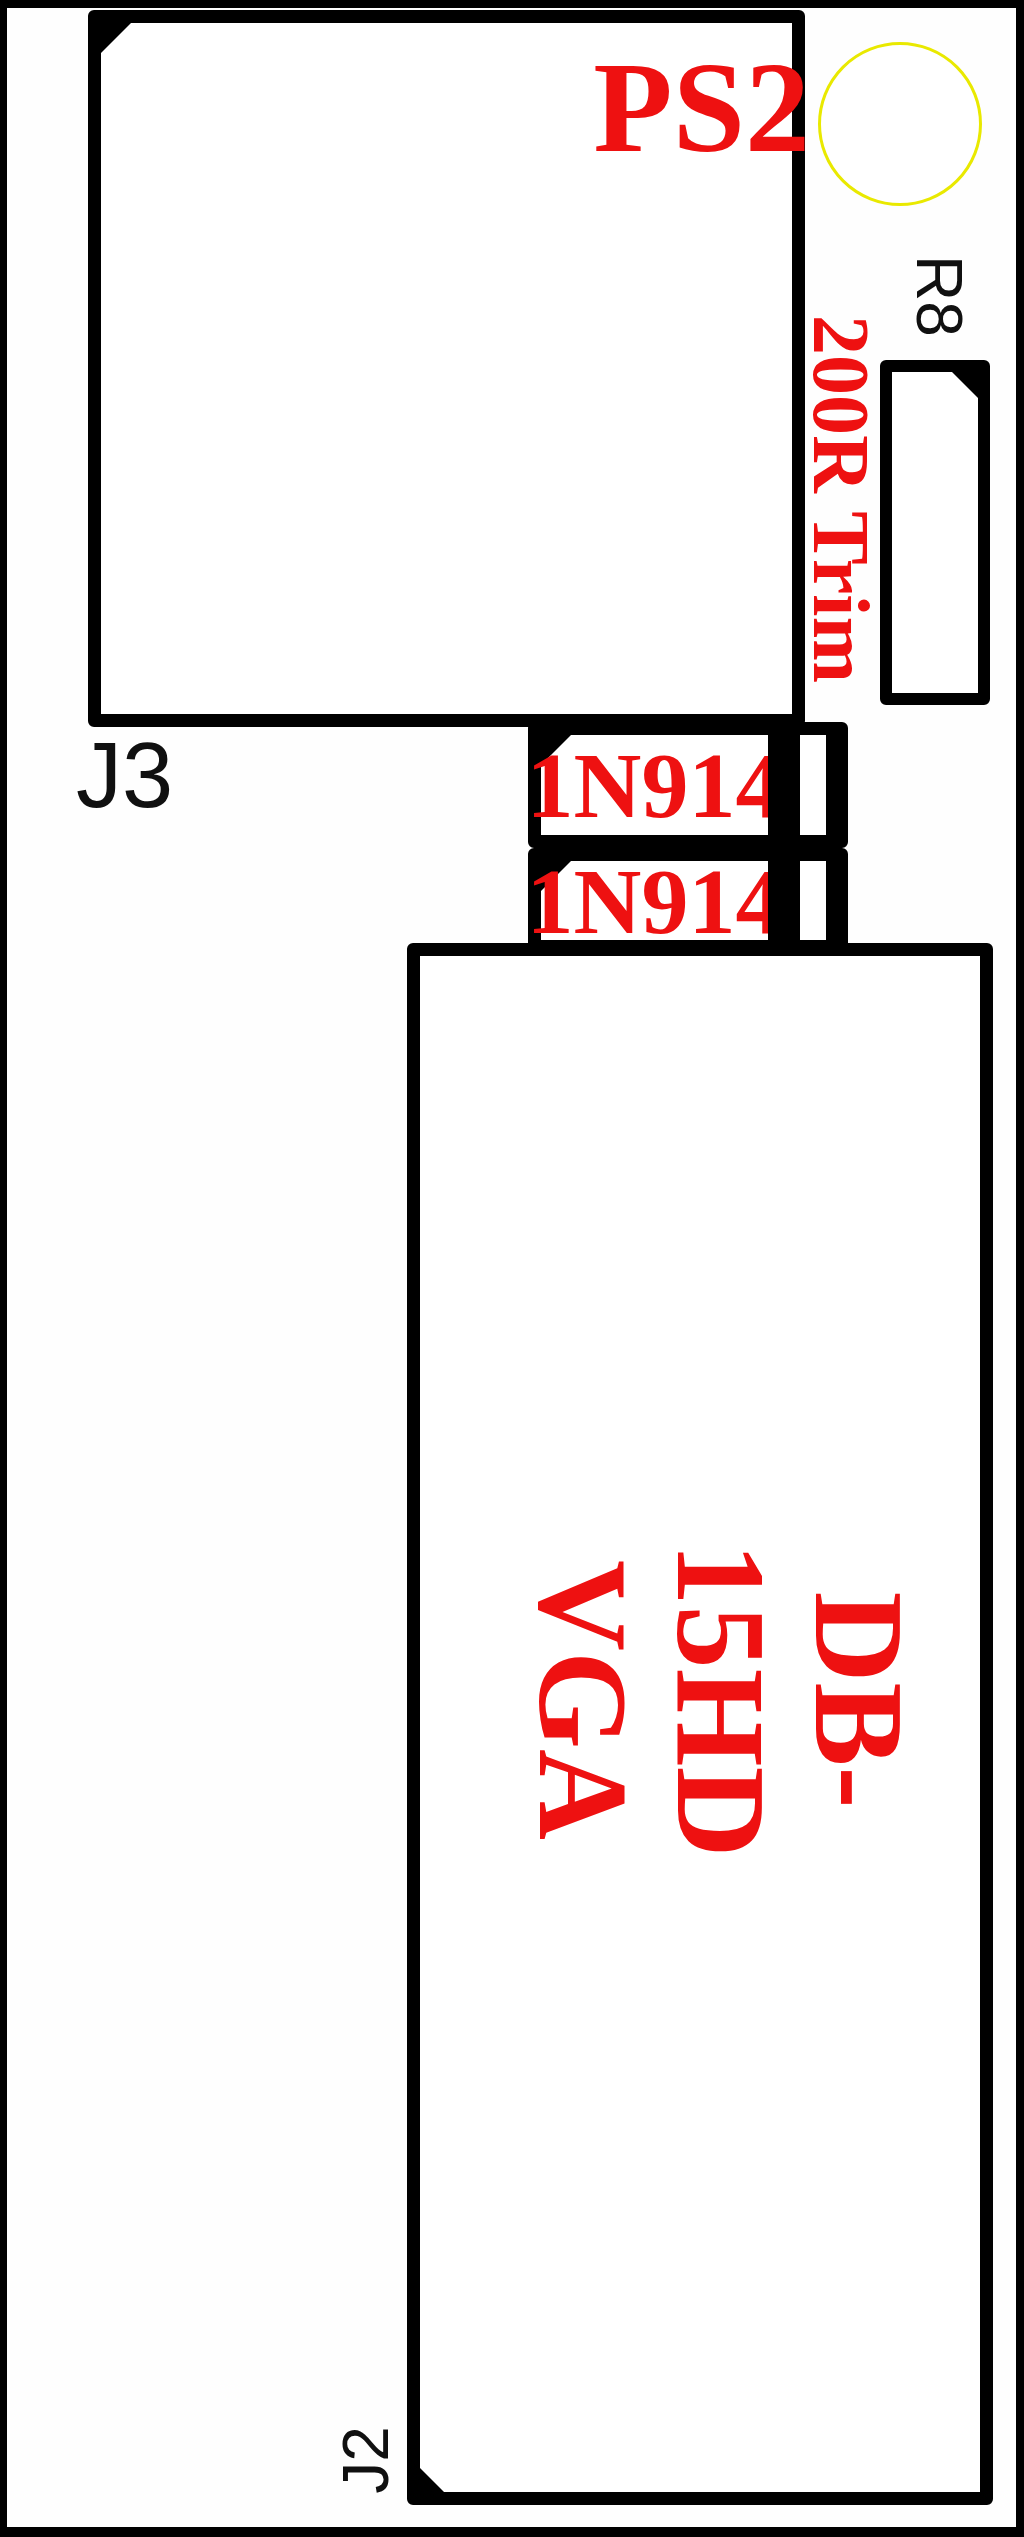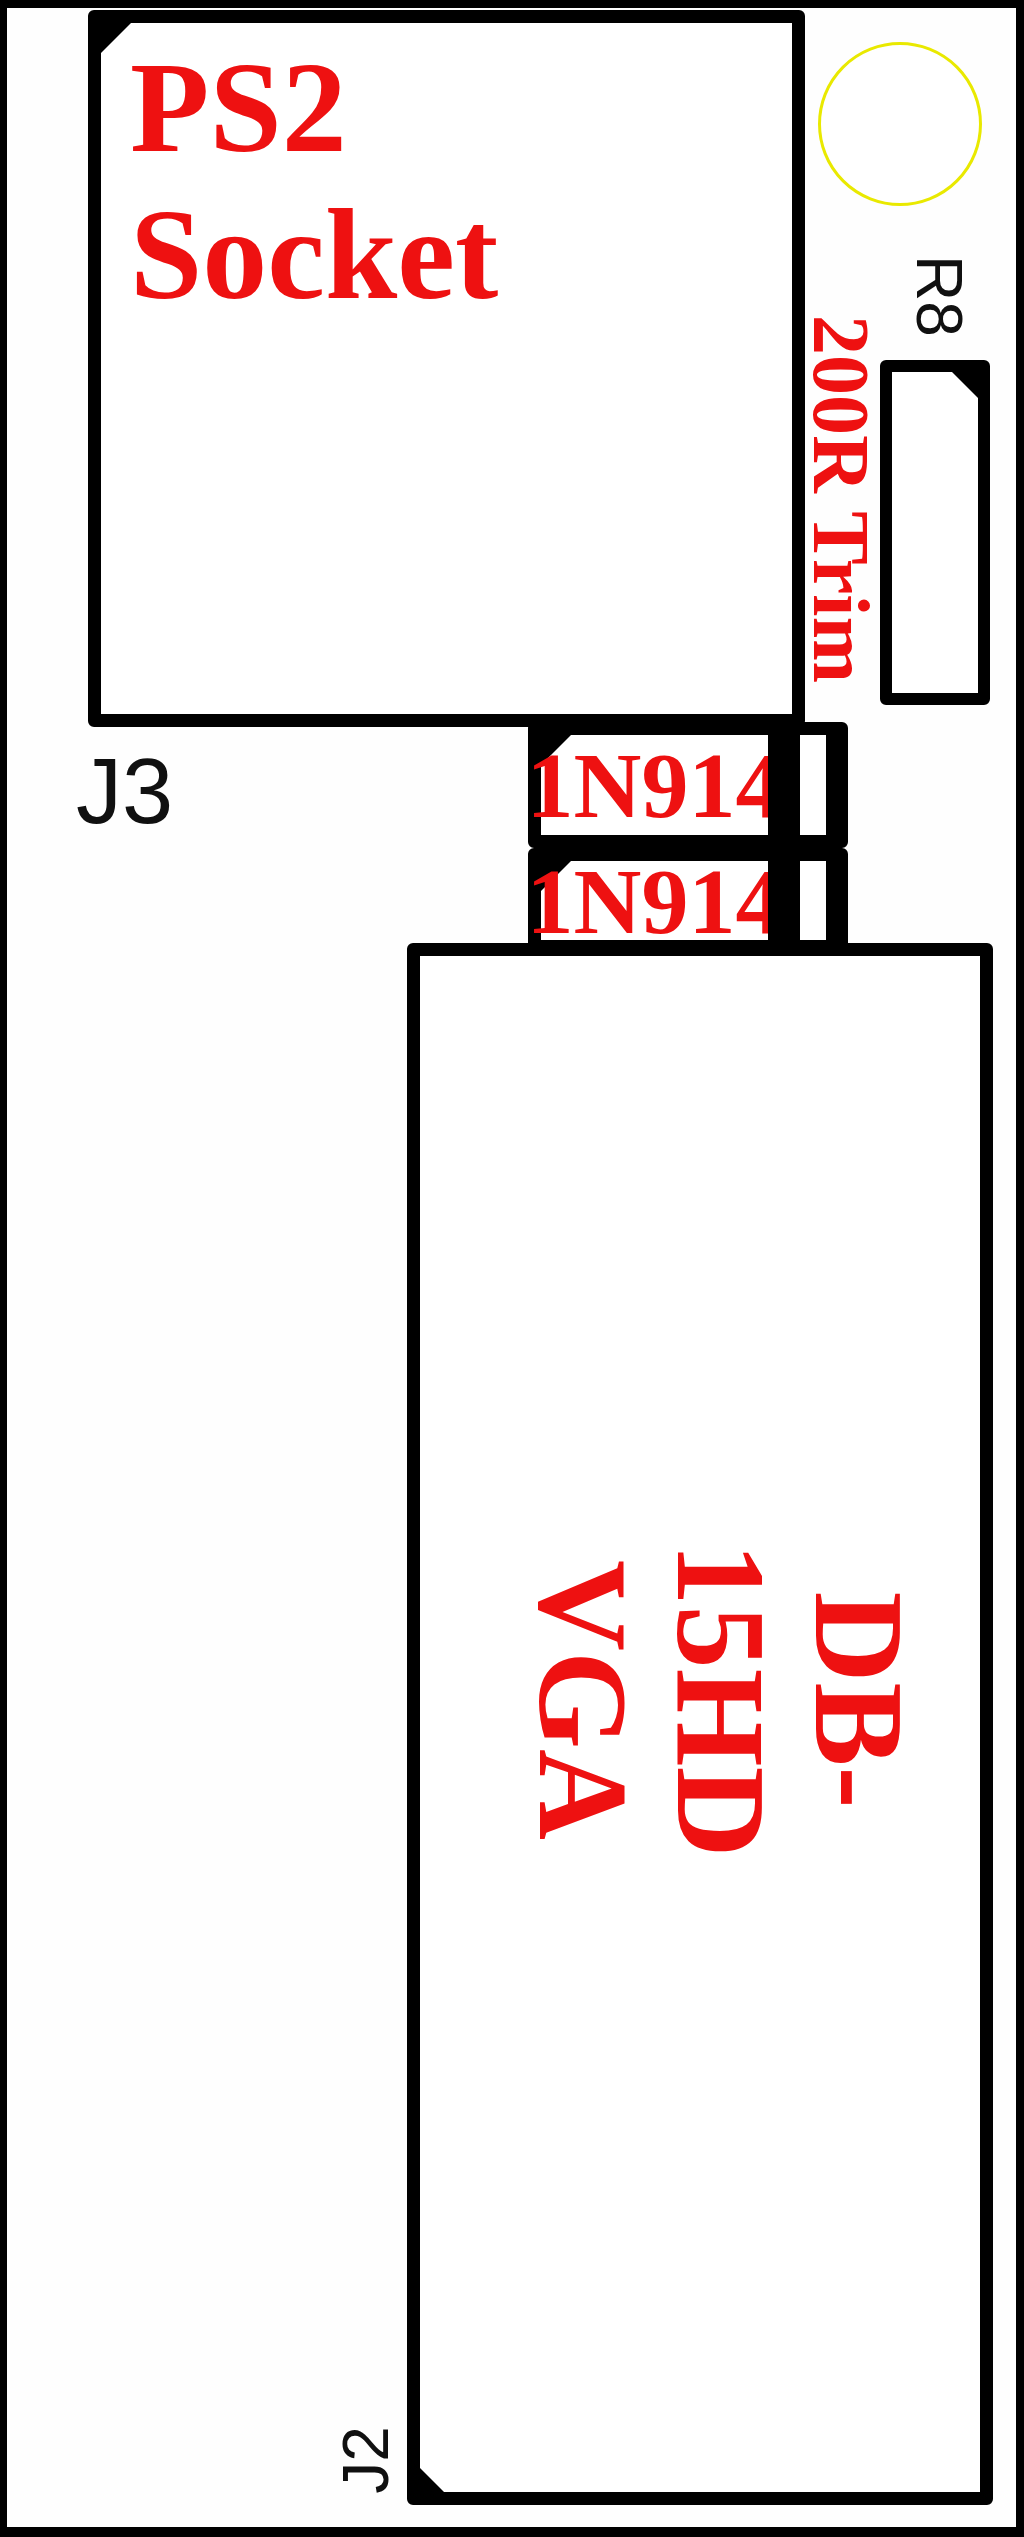--- a/index.html
+++ b/index.html
@@ -24,25 +24,25 @@
 
   
   .chamfer{position:absolute;width:0;height:0;line-height:0}
   .ch-tl{left:-2px;top:-2px;border-top:34px solid #000;border-right:34px solid transparent}
   .ch-tr{right:-2px;top:-2px;border-top:30px solid #000;border-left:30px solid transparent}
   .ch-bl{left:-2px;bottom:-2px;border-bottom:28px solid #000;border-right:28px solid transparent}
 
   
   .red{color:#ee1111;font-family:"Liberation Serif",serif;font-weight:700}
   .blk{color:#101010}
-  .ps2-label{position:absolute;left:130px;top:34px;width:680px;text-align:left;
+  .ps2-label{position:absolute;left:130px;top:34px;width:680px;text-align:right;
              font-size:130px;line-height:147px}
   .ps2-label span{display:block}
   .ref-label{position:absolute;font-size:92px;line-height:92px}
-  .j3{left:76px;top:745px}
+  .j3{left:76px;top:729px}
   .d2{left:327px;top:745px}
   .d1{left:327px;top:857px}
 
   
   .diode-part{position:absolute;left:0;top:0;width:227px;height:100%;
               display:flex;align-items:center;justify-content:center;font-size:94px}
   .band{position:absolute;left:227px;top:0;width:32px;height:100%;background:#000}
 
   
   .rot{position:absolute;display:flex;align-items:center;justify-content:center}
@@ -65,21 +65,20 @@
   <div class="frame f-top"></div>
   <div class="frame f-bottom"></div>
   <div class="frame f-left"></div>
   <div class="frame f-right"></div>
 
   <div class="box ps2-box">
     <div class="chamfer ch-tl"></div>
   </div>
   <div class="ps2-label red">
     <span>PS2</span>
-    <span>Socket</span>
   </div>
 
   <div class="hole"></div>
 
   <div class="rot r8-ref blk">R8</div>
   <div class="box r8-box">
     <div class="chamfer ch-tr"></div>
   </div>
   <div class="rot trim red">200R Trim</div>
 

